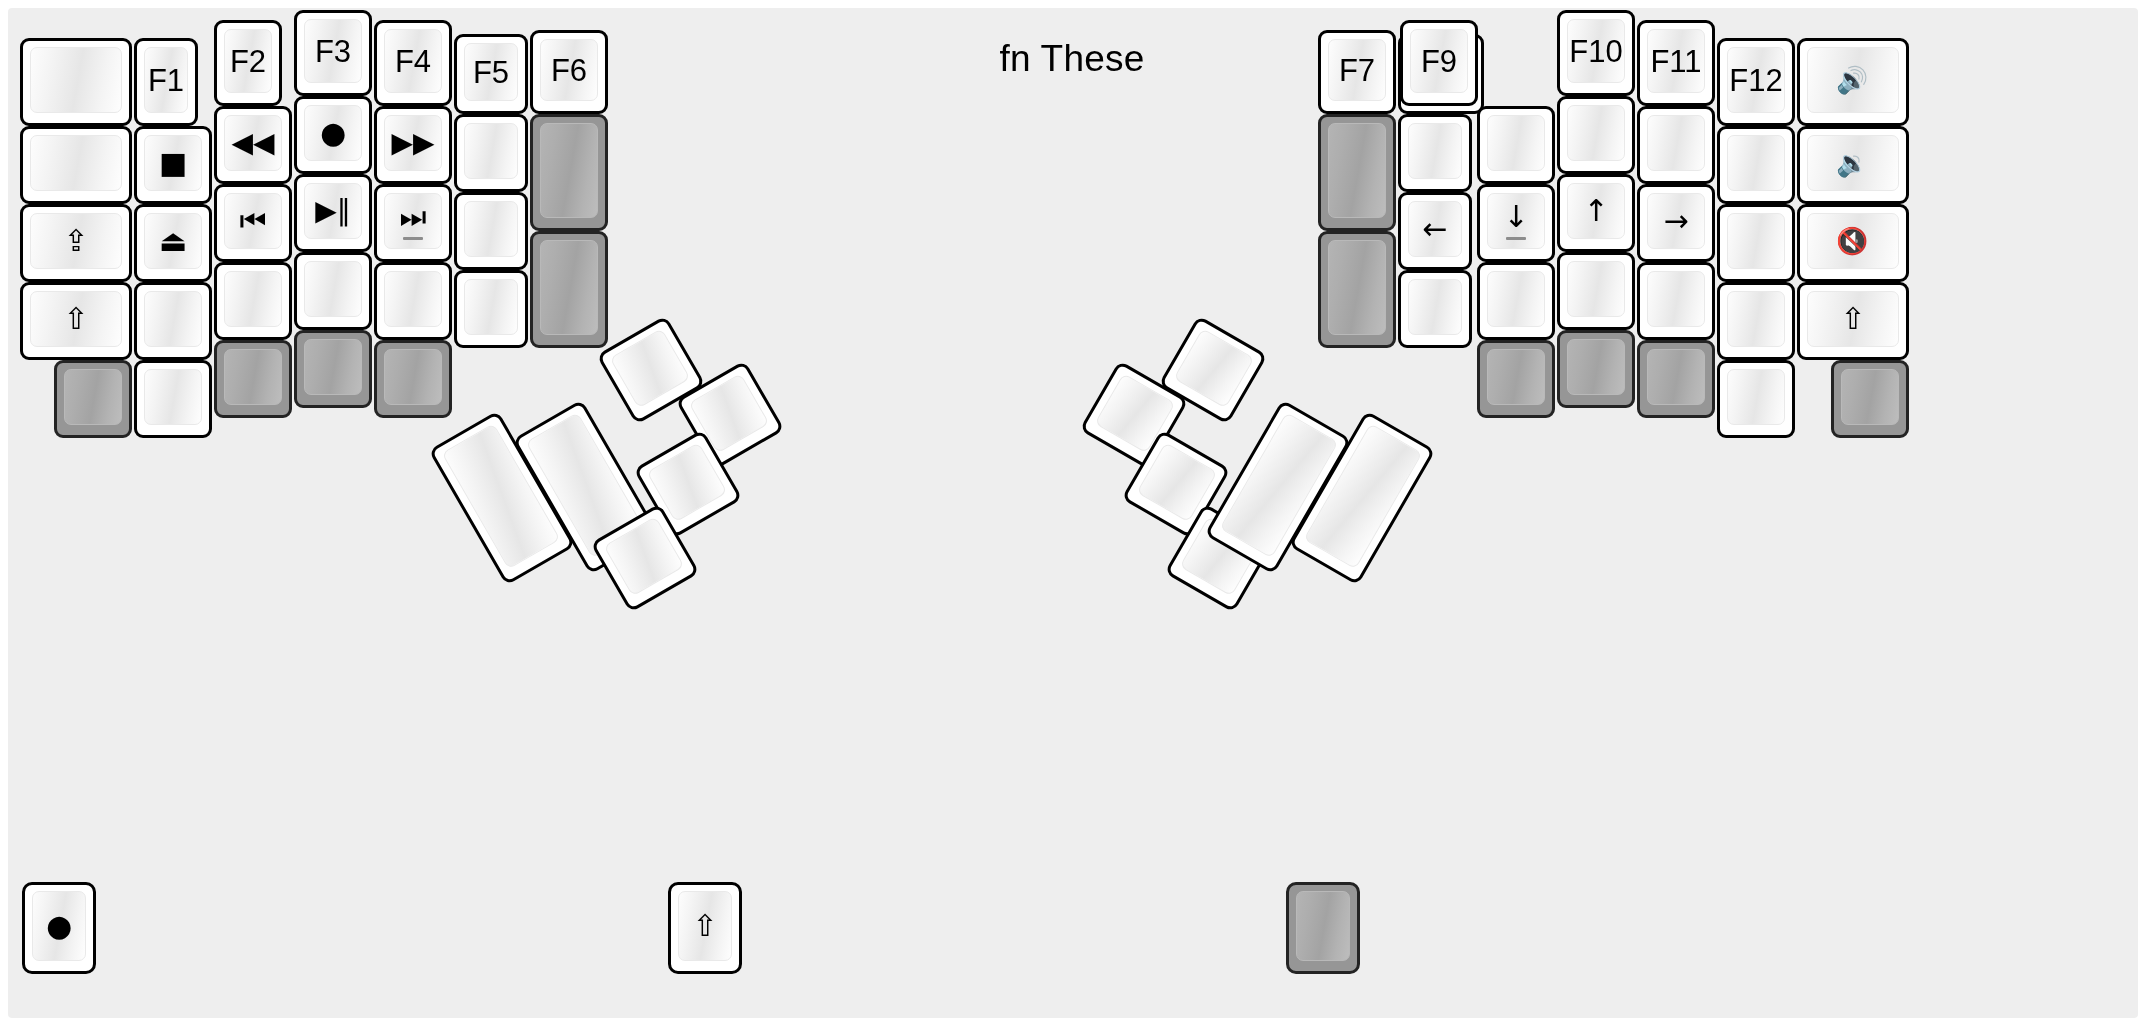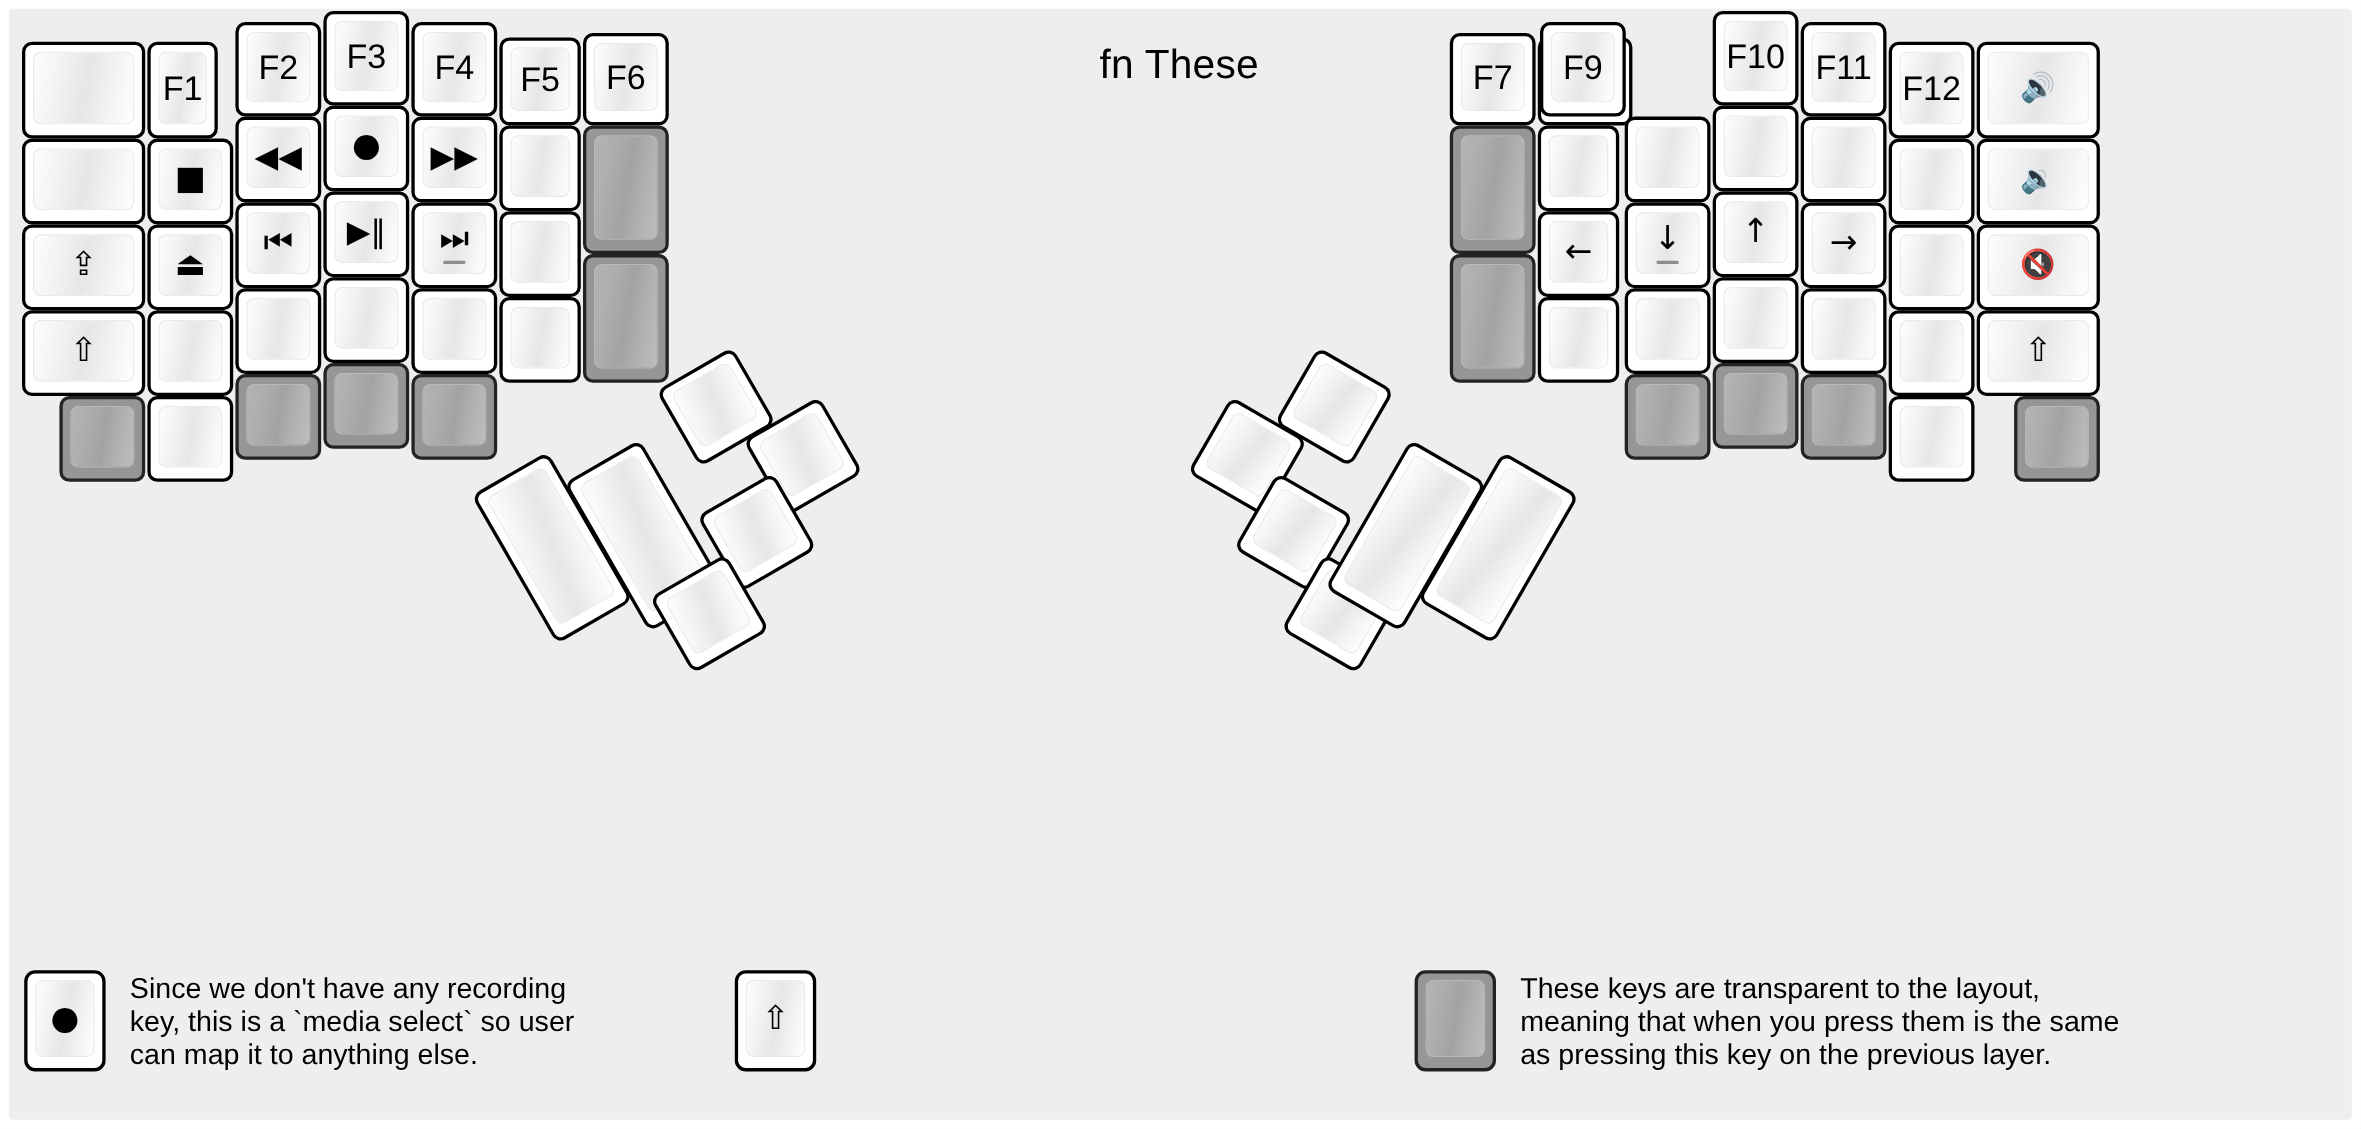--- a/index.html
+++ b/index.html
@@ -157,21 +157,21 @@
           <span class="glyph">⏏</span>
         </div>
       </div>
     <div class="key" style="left:134px;top:282px;width:78px;height:78px;">
         <div class="cap"></div>
       </div>
     <div class="key" style="left:134px;top:360px;width:78px;height:78px;">
         <div class="cap"></div>
       </div>
 
-    <div class="key" style="left:214px;top:20px;width:78px;height:86px;">
+    <div class="key" style="left:214px;top:20px;width:68px;height:86px;">
         <div class="cap">
           <span class="glyph fkey">F2</span>
         </div>
       </div>
     <div class="key" style="left:214px;top:106px;width:78px;height:78px;">
         <div class="cap">
           <span class="glyph med">◀◀</span>
         </div>
       </div>
     <div class="key" style="left:214px;top:184px;width:78px;height:78px;">
@@ -439,34 +439,28 @@
         <div class="cap"></div>
       </div>
   </div>
 
   <div class="legend-item" style="left:22px;top:882px;width:640px;">
     <div class="legend-key">
         <div class="cap">
           <span class="glyph">●</span>
         </div>
       </div>
-    <div class="legend-text">Since we don't have any recording
-key, this is a `media select` so user
-can map it to anything else.</div>
   </div>
 
   <div class="legend-item" style="left:668px;top:882px;width:590px;">
     <div class="legend-key">
         <div class="cap">
           <span class="glyph">⇧</span>
         </div>
       </div>
   </div>
 
   <div class="legend-item" style="left:1286px;top:882px;width:840px;">
     <div class="legend-key trans">
         <div class="cap"></div>
       </div>
-    <div class="legend-text">These keys are transparent to the layout,
-meaning that when you press them is the same
-as pressing this key on the previous layer.</div>
   </div>
 </div>
 
 </body></html>

